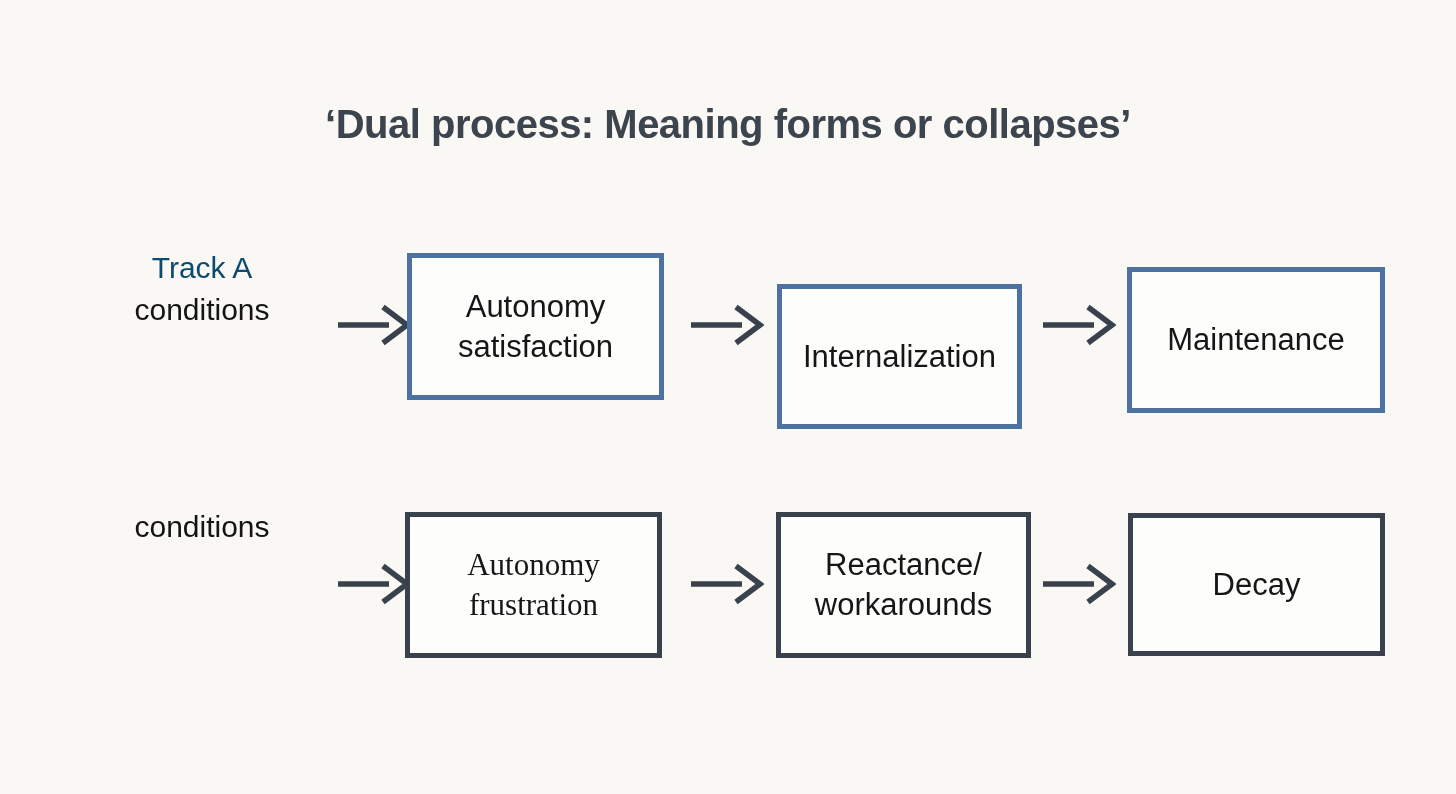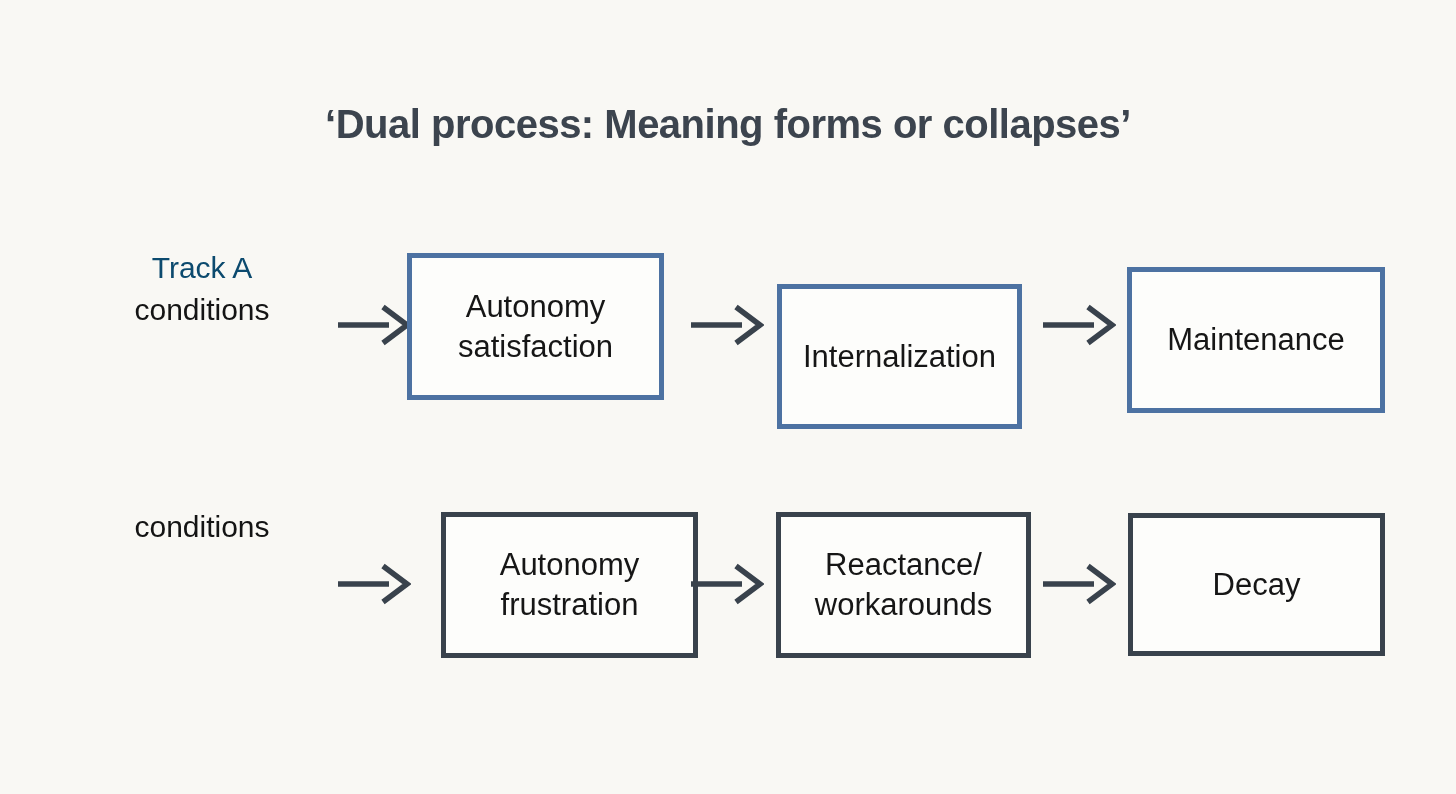--- a/index.html
+++ b/index.html
@@ -63,21 +63,21 @@
   .label-a   { left: 52px;  top: 247px; }
   .arrow-a1  { left: 337px; top: 302px; }
   .box-a1    { left: 407px; top: 253px; width: 257px; height: 147px; }
   .arrow-a2  { left: 690px; top: 302px; }
   .box-a2    { left: 777px; top: 246px; width: 245px; height: 145px; margin-top: 38px; }
   .arrow-a3  { left: 1042px; top: 302px; }
   .box-a3    { left: 1127px; top: 267px; width: 258px; height: 146px; }
   
   .label-b   { left: 52px;  top: 506px; }
   .arrow-b1  { left: 337px; top: 561px; }
-  .box-b1    { left: 441px; top: 512px; width: 257px; height: 146px; }
+  .box-b1    { left: 405px; top: 512px; width: 257px; height: 146px; font-family: Liberation Serif, serif; }
   .arrow-b2  { left: 690px; top: 561px; }
   .box-b2    { left: 776px; top: 512px; width: 255px; height: 146px; }
   .arrow-b3  { left: 1042px; top: 561px; }
   .box-b3    { left: 1128px; top: 513px; width: 257px; height: 143px; }
 </style>
 </head>
 <body>
 
 <div class="canvas">
 

